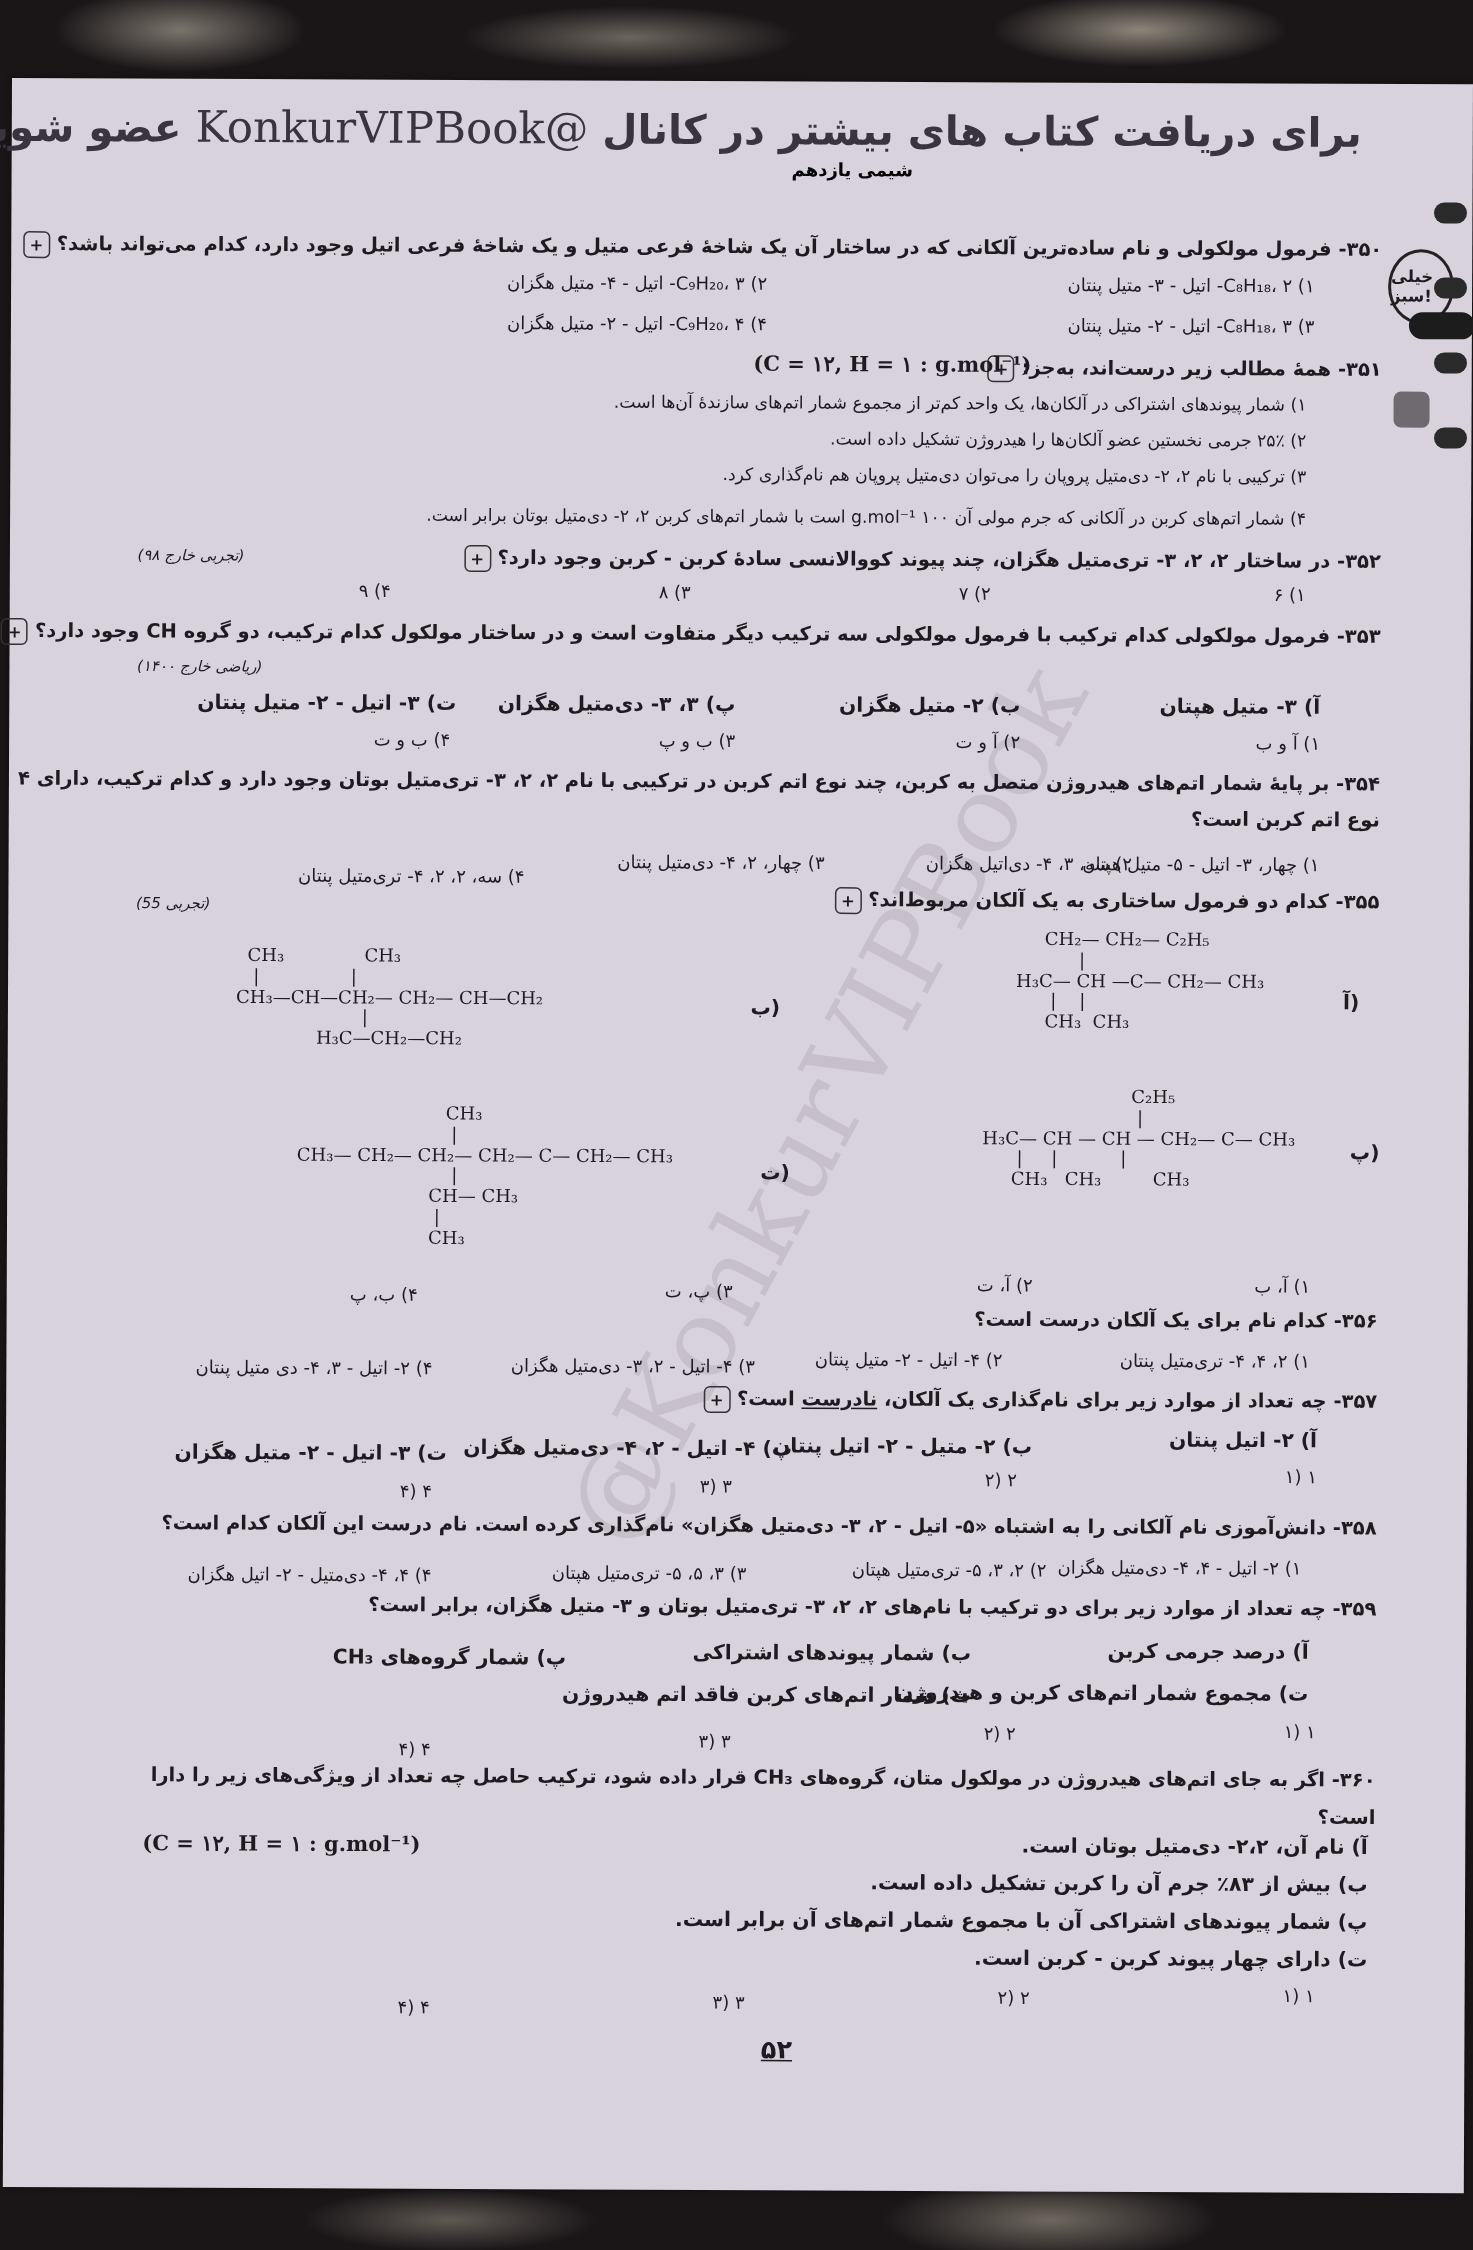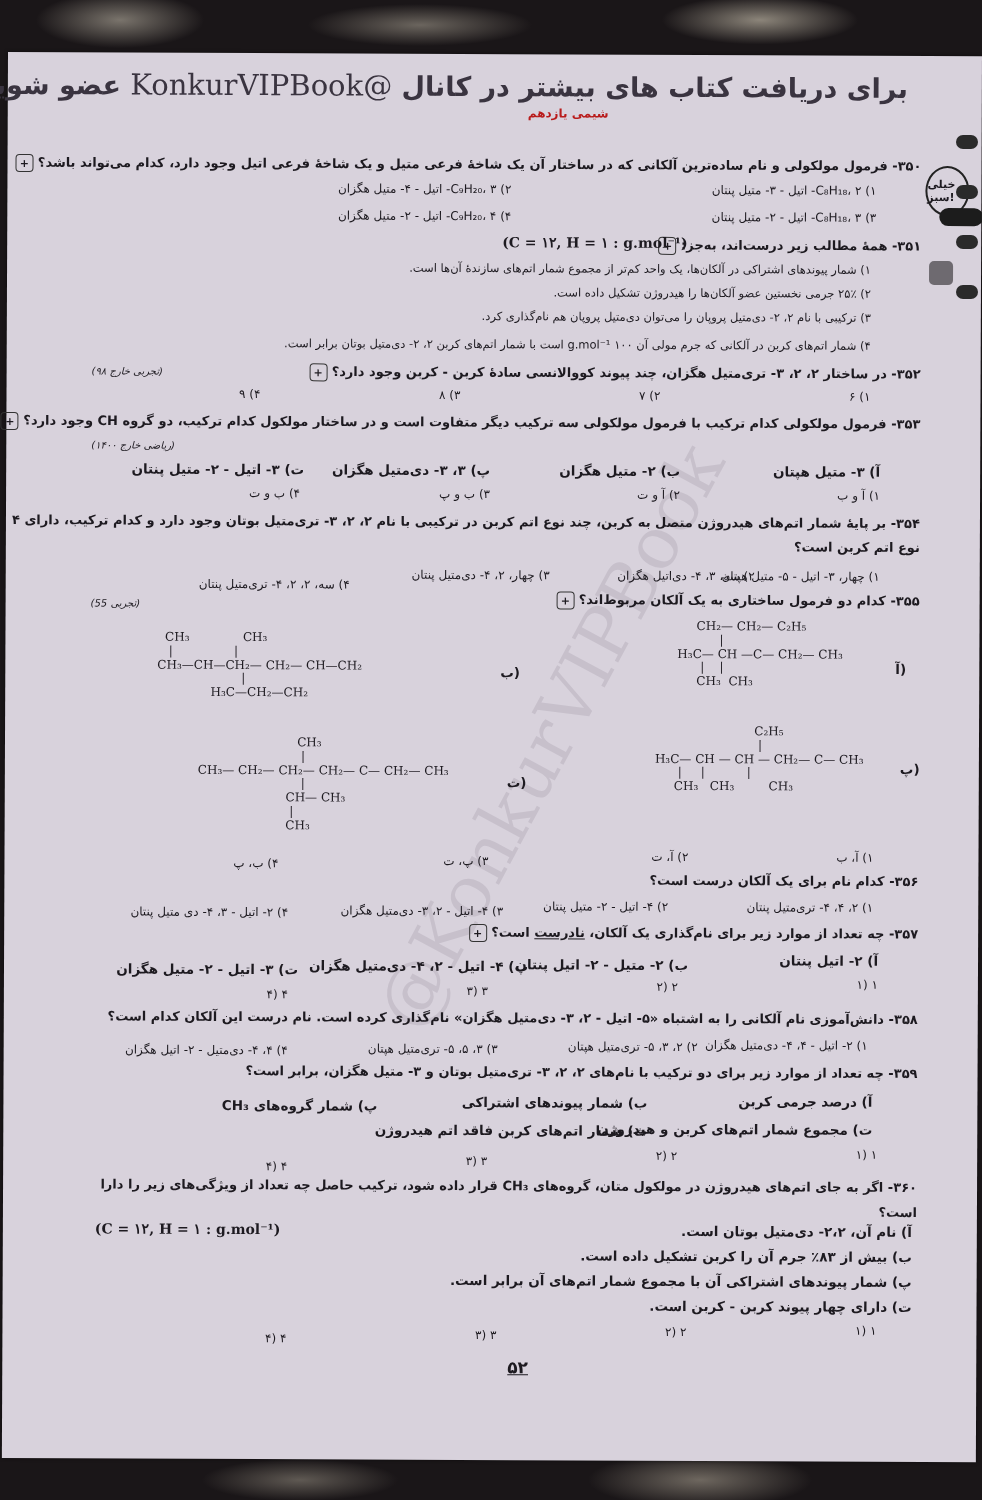--- a/index.html
+++ b/index.html
@@ -13,21 +13,21 @@
       radial-gradient(ellipse 160px 40px at 700px 1480px,#6e675f 0,transparent 70%);
     font-family:"DejaVu Sans",sans-serif;color:#1d1a20;}
   .page{position:absolute;left:8px;top:52px;width:974px;height:1406px;
     background:#d8d2dc;transform:rotate(0.25deg);transform-origin:0 0;
     box-shadow:0 0 4px rgba(0,0,0,.5);}
   .abs{position:absolute;}
   .rtl{direction:rtl;text-align:right;}
   .banner{left:60px;top:15px;width:840px;font-family:"DejaVu Sans",sans-serif;
     font-size:27px;font-weight:bold;color:#3a3440;white-space:nowrap;direction:rtl;text-align:right;}
   .banner .latin{font-family:"DejaVu Serif",serif;font-weight:normal;font-size:29px;}
-  .subtitle{left:520px;top:52px;font-size:12px;font-weight:bold;color:#b91c1c;}
+  .subtitle{left:520px;top:52px;font-size:12px;font-weight:bold;color:#000000;}
   .q{font-size:13px;font-weight:bold;white-space:nowrap;}
   .t{font-size:11.5px;white-space:nowrap;}
   .opt{font-size:12px;white-space:nowrap;}
   .lbl{font-size:13.5px;font-weight:bold;white-space:nowrap;}
   .src{font-size:10px;font-style:italic;white-space:nowrap;}
   .icon-q{width:16px;height:16px;border:1.5px solid #333;border-radius:4px;display:inline-flex;
     align-items:center;justify-content:center;font-size:11px;font-weight:bold;vertical-align:middle;}
   .chem{font-family:"DejaVu Serif",serif;font-size:12px;white-space:pre;line-height:1.15;color:#1d1a20;}
   .formula{font-family:"DejaVu Serif",serif;font-weight:bold;font-size:14px;white-space:nowrap;}
   .pagenum{left:505px;top:1303px;font-size:17px;font-weight:bold;text-decoration:underline;}

